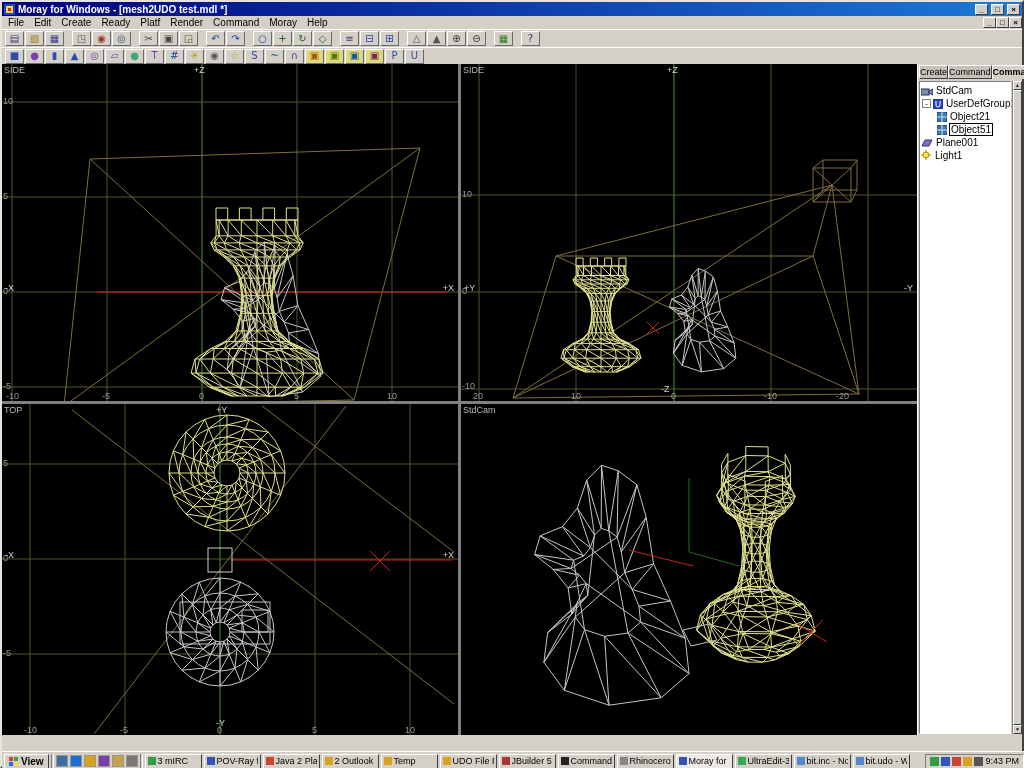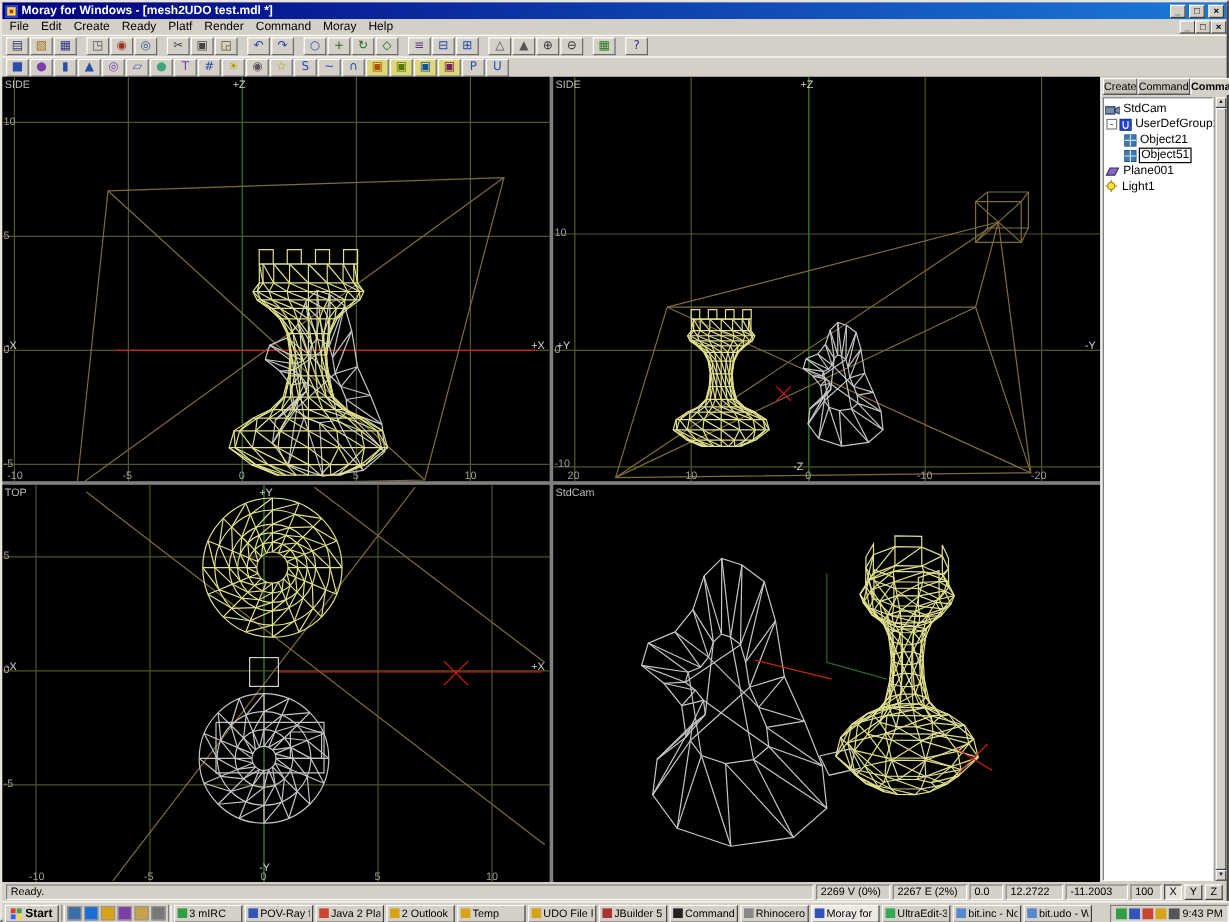--- a/index.html
+++ b/index.html
@@ -639,21 +639,21 @@
       <span class="axis-label" style="left:206px;top:1px">+Z</span>
       <span class="axis-label" style="left:3px;top:219px">+Y</span>
       <span class="axis-label" style="right:4px;top:219px">-Y</span>
       <span class="axis-label" style="left:200px;top:320px">-Z</span>
       <div class="ruler-b">
 
       <span style="left: 12px;">20</span>
           <span style="left: 110px;">10</span>
           <span style="left: 210px;">0</span>
           <span style="left: 303px;">-10</span>
-          <span style="left: 398px; margin-top: 27px;">-20</span>
+          <span style="left: 375px; margin-top: 27px;">-20</span>
         </div>
       <div class="ruler-l">
 
       <span style="top: 125px;">10</span>
           <span style="top: 222px;">0</span>
           <span style="top: 317px;">-10</span>
         </div>
     </div>
 
     <div class="viewport vp-top">
@@ -1175,42 +1175,30 @@
         </div>
       </div>
       <div class="scroll">
         <div class="sarrow up">▲</div>
         <div class="sthumb"></div>
         <div class="sarrow down">▼</div>
       </div>
     </div>
   </div>
 
-  <div class="statusbar">
-    <div class="pane fill">Ready.</div>
-    <div class="pane" style="width:62px">2269 V (0%)</div>
-    <div class="pane" style="width:62px">2267 E (2%)</div>
-    <div class="pane" style="width:28px">0.0</div>
-    <div class="pane" style="width:48px">12.2722</div>
-    <div class="pane" style="width:52px">-11.2003</div>
-    <div class="pane" style="width:26px">100</div>
-    <div class="axbtn pressed">X</div>
-    <div class="axbtn">Y</div>
-    <div class="axbtn">Z</div>
-  </div>
 
   <div class="taskbar">
     <button class="start">
       <span class="flag">
           <i class="f1"></i>
           <i class="f2"></i>
           <i class="f3"></i>
           <i class="f4"></i>
         </span>
-      <span>Start</span>
+      <span>View</span>
     </button>
     <div class="qlsep"></div>
     <div class="ql-wrap">
 
     <span class="ql" style="background: rgb(58, 110, 165);"></span>
         <span class="ql" style="background: rgb(26, 110, 216);"></span>
         <span class="ql" style="background: rgb(216, 163, 26);"></span>
         <span class="ql" style="background: rgb(122, 63, 168);"></span>
         <span class="ql" style="background: rgb(200, 162, 74);"></span>
         <span class="ql" style="background: rgb(119, 119, 119);"></span>

